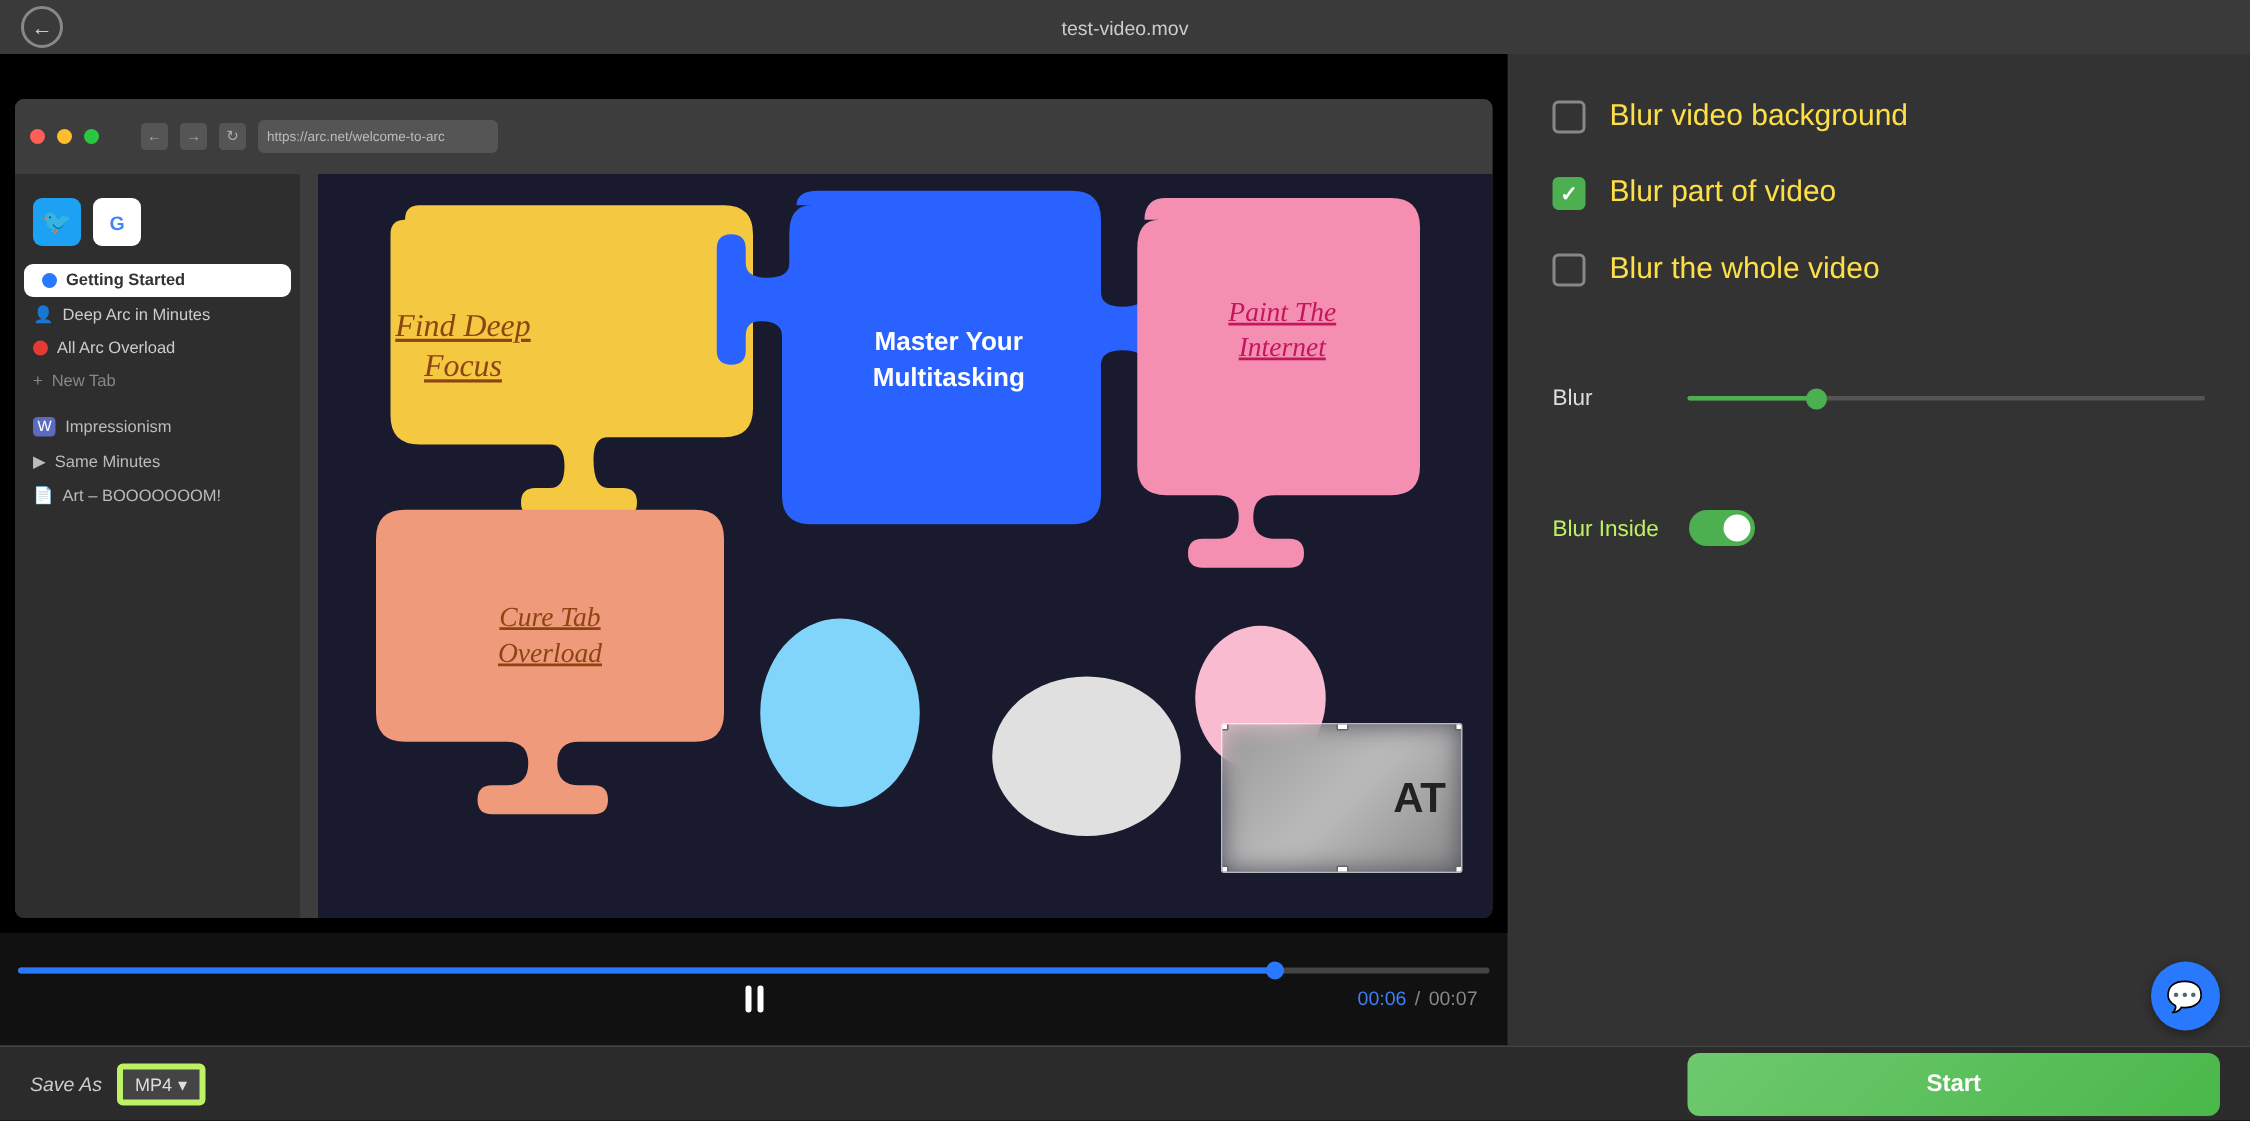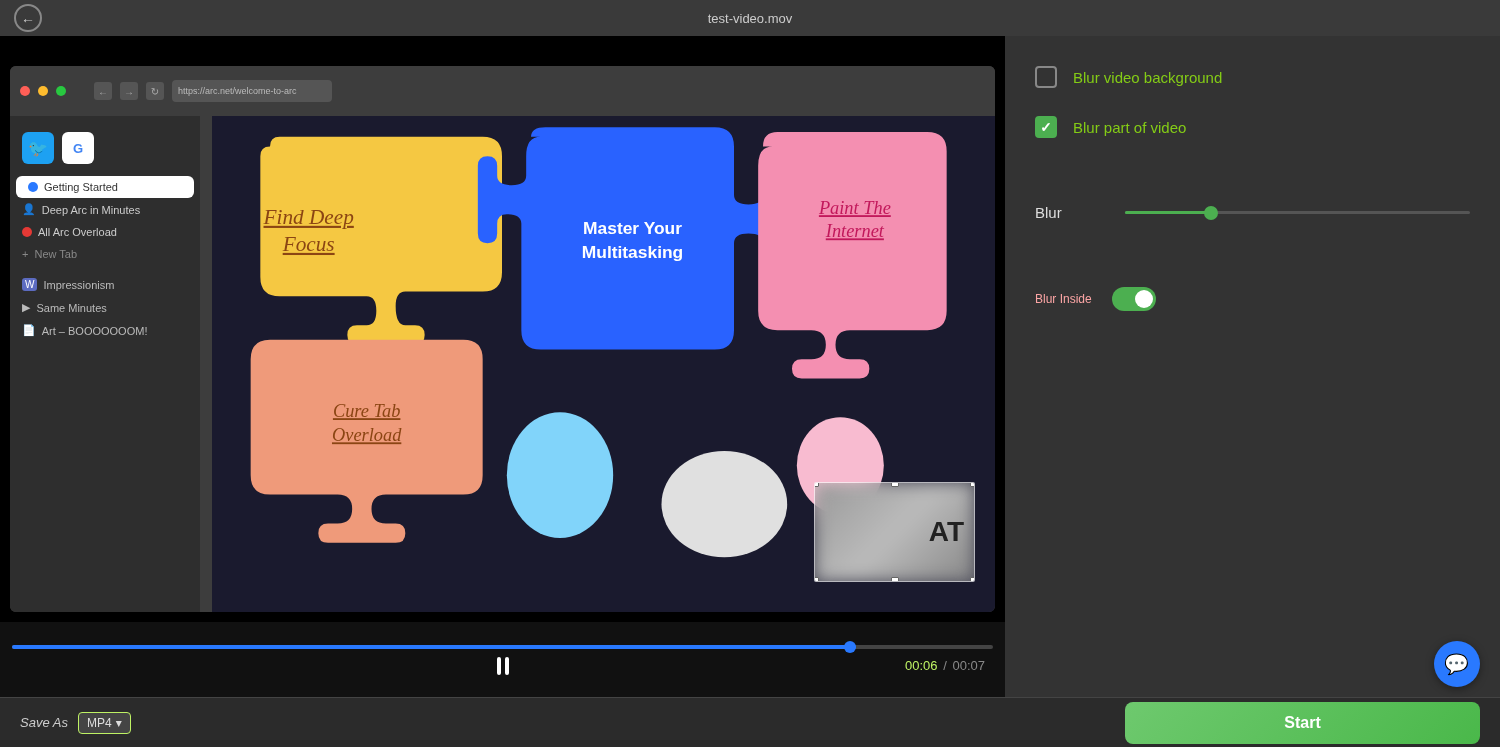--- a/index.html
+++ b/index.html
@@ -135,21 +135,21 @@
       display: flex;
       align-items: center;
       gap: 6px;
       cursor: pointer;
     }
     .sidebar-item.active {
       background: white;
       border-radius: 6px;
       margin: 0 6px;
       color: #333;
-      font-weight: 400;
+      font-weight: 700;
     }
     .sidebar-item .dot {
       width: 10px; height: 10px; border-radius: 50%;
     }
 
     .sidebar-tabs {
       display: flex;
       gap: 8px;
       padding: 8px 12px;
       margin-bottom: 4px;
@@ -288,21 +288,21 @@
       border-radius: 2px;
     }
 
     .time-display {
       position: absolute;
       right: 20px;
       color: #ccc;
       font-size: 13px;
     }
 
-    .time-current { color: #bef264; }
+    .time-current { color: #3b82f6; }
     .time-sep { color: #888; margin: 0 2px; }
     .time-total { color: #888; }
 
     
     #right-panel {
       flex: 1;
       background: #333;
       padding: 30px 30px;
       display: flex;
       flex-direction: column;
@@ -333,22 +333,22 @@
     }
 
     .checkbox.checked::after {
       content: '✓';
       color: white;
       font-size: 14px;
       font-weight: bold;
     }
 
     .option-label {
-      color: #84cc16;
-      font-size: 15px;
+      color: #fde047;
+      font-size: 20px;
     }
 
     
     .slider-row {
       display: flex;
       align-items: center;
       gap: 20px;
     }
 
     .slider-label {
@@ -384,22 +384,22 @@
     }
 
     
     .toggle-row {
       display: flex;
       align-items: center;
       gap: 20px;
     }
 
     .toggle-label {
-      color: #fca5a5;
-      font-size: 12px;
+      color: #bef264;
+      font-size: 15px;
     }
 
     .toggle {
       width: 44px; height: 24px;
       background: #4caf50;
       border-radius: 12px;
       position: relative;
       cursor: pointer;
     }
 
@@ -425,21 +425,21 @@
     }
 
     .save-as-label {
       color: #ccc;
       font-size: 13px;
       font-style: italic;
     }
 
     .format-select {
       background: #444;
-      border: 1px solid #bef264;
+      border: 4px solid #bef264;
       border-radius: 4px;
       color: #ddd;
       font-size: 12px;
       padding: 3px 8px;
       display: flex;
       align-items: center;
       gap: 4px;
       cursor: pointer;
     }
 
@@ -625,20 +625,24 @@
     <div class="option-row">
       <div class="checkbox"></div>
       <span class="option-label">Blur video background</span>
     </div>
 
     <div class="option-row">
       <div class="checkbox checked"></div>
       <span class="option-label">Blur part of video</span>
     </div>
 
+    <div class="option-row">
+      <div class="checkbox"></div>
+      <span class="option-label">Blur the whole video</span>
+    </div>
 
     <div style="height:10px"></div>
 
     <div class="slider-row">
       <span class="slider-label">Blur</span>
       <div class="slider-track">
         <div class="slider-fill"></div>
         <div class="slider-thumb"></div>
       </div>
     </div>

